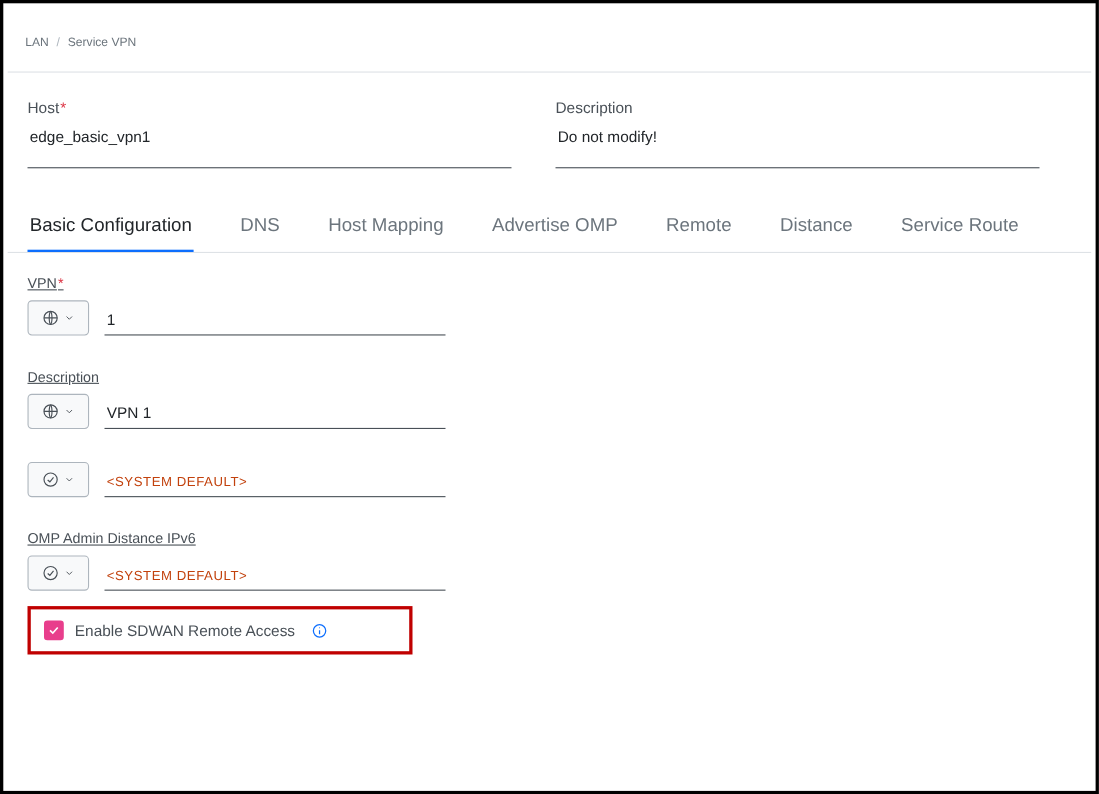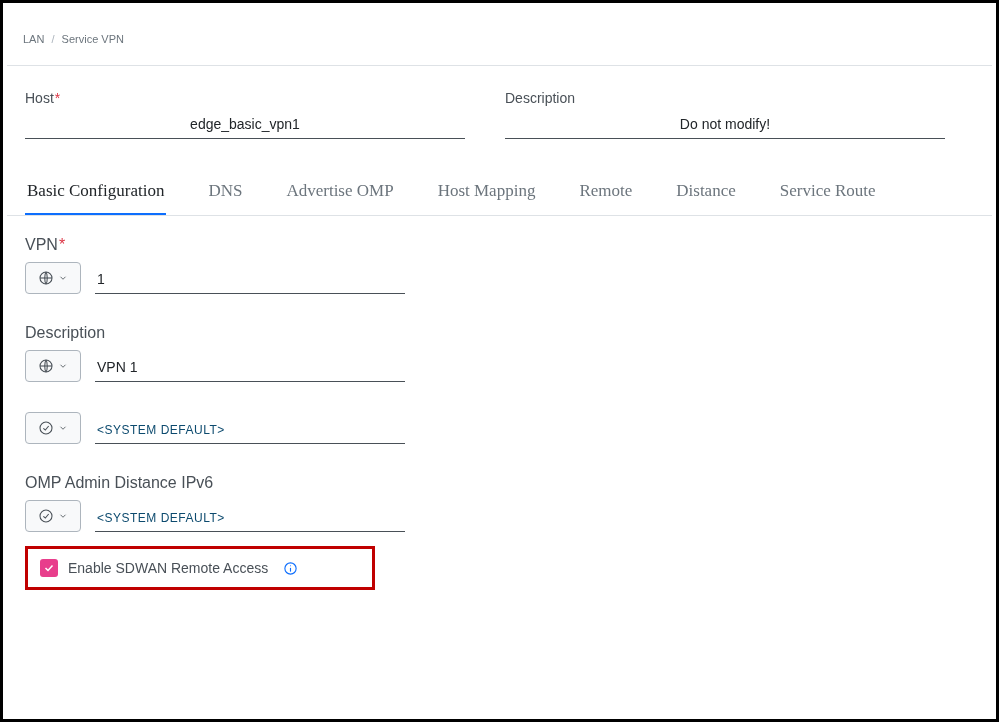--- a/index.html
+++ b/index.html
@@ -10,52 +10,52 @@
     .page-title { font-size: 26px; font-weight: 400; color: #212529; letter-spacing: 0.2px; }
     .breadcrumb { margin-top: 6px; font-size: 11px; color: #6c757d; }
     .breadcrumb span { color: #6c757d; }
     .breadcrumb .sep { margin: 0 4px; color: #adb5bd; }
     .rule { border: none; border-top: 1px solid #dee2e6; margin-top: 10px; }
 
     .form-top { display: flex; gap: 40px; padding: 24px 18px 12px 18px; }
     .form-group { flex: 1; max-width: 440px; }
     .label { font-size: 14px; color: #495057; margin-bottom: 6px; display: block; }
     .label .req { color: #dc3545; margin-left: 1px; }
-    .underline-input { width: 100%; border: none; border-bottom: 1px solid #495057; background: transparent; font-size: 14px; color: #212529; padding: 4px 2px 6px 2px; outline: none; text-align: center; }
+    .underline-input { width: 100%; border: none; border-bottom: 1px solid #495057; background: transparent; font-size: 14px; color: #212529; padding: 4px 2px 20px 2px; outline: none; }
     .underline-input::placeholder { color: #adb5bd; }
 
-    .tabs { display: flex; gap: 40px; padding: 24px 18px 0 18px; border-bottom: 1px solid #dee2e6; overflow: hidden; font-family: Liberation Serif, serif; }
+    .tabs { display: flex; gap: 40px; padding: 24px 18px 0 18px; border-bottom: 1px solid #dee2e6; overflow: hidden; }
     .tab {
       font-size: 17px; color: #6c757d; padding: 6px 2px 14px 2px; cursor: pointer; position: relative; white-space: nowrap;
     }
     .tab.active { color: #212529; }
     .tab.active::after {
       content: ""; position: absolute; left: 0; right: 0; bottom: -1px;
       height: 3px; background: #0d6efd;
     }
 
     .config-area { padding: 20px 18px 30px 18px; }
     .field-block { margin-bottom: 30px; }
-    .field-label { font-size: 16px; color: #495057; margin-bottom: 8px; display: block; }
+    .field-label { font-size: 13px; color: #495057; margin-bottom: 8px; display: block; text-decoration: underline; }
     .field-label .req { color: #dc3545; margin-left: 1px; }
     .field-row { display: flex; align-items: flex-end; gap: 14px; }
 
     .var-chip {
       width: 56px; height: 32px; border: 1px solid #adb5bd; border-radius: 4px;
       background: #f8f9fa; display: inline-flex; align-items: center; justify-content: center;
       gap: 4px; cursor: pointer; flex-shrink: 0;
     }
     .var-chip svg.primary { width: 16px; height: 16px; stroke: #495057; }
     .var-chip svg.caret { width: 10px; height: 10px; stroke: #495057; }
 
     .value-input {
       flex: 0 0 310px; border: none; border-bottom: 1px solid #495057; background: transparent;
       font-size: 14px; color: #212529; padding: 4px 2px 6px 2px; outline: none;
     }
-    .value-input.placeholder-like { color: #0c4a6e; font-size: 12px; letter-spacing: 0.5px; font-family: inherit; }
+    .value-input.placeholder-like { color: #c2410c; font-size: 12px; letter-spacing: 0.5px; font-family: inherit; }
 
     .highlight-box {
       border: 3px solid #c00000; padding: 10px 12px; margin-top: 14px; width: 350px;
       display: flex; align-items: center; gap: 10px;
     }
     .checkbox-wrap { width: 18px; height: 18px; border-radius: 3px; background: #e83e8c; display: inline-flex; align-items: center; justify-content: center; flex-shrink: 0; }
     .checkbox-wrap svg { width: 12px; height: 12px; stroke: #fff; }
     .opt-label { font-size: 14px; color: #495057; }
     .info-icon { width: 16px; height: 16px; display: inline-flex; align-items: center; justify-content: center; margin-left: 4px; }
     .info-icon svg { width: 15px; height: 15px; stroke: #0d6efd; }
@@ -83,22 +83,22 @@
     </div>
     <div class="form-group">
       <label class="label">Description</label>
       <input class="underline-input" value="Do not modify!" style="">
     </div>
   </div>
 
   <div class="tabs">
     <div class="tab active">Basic Configuration</div>
     <div class="tab">DNS</div>
+    <div class="tab">Host Mapping</div>
     <div class="tab">Advertise OMP</div>
-    <div class="tab">Host Mapping</div>
     <div class="tab">Remote</div>
     <div class="tab">Distance</div>
     <div class="tab">Service Route</div>
   </div>
 
   <div class="config-area">
 
     <div class="field-block">
       <label class="field-label">
         <span>VPN</span><span class="req">*</span>

